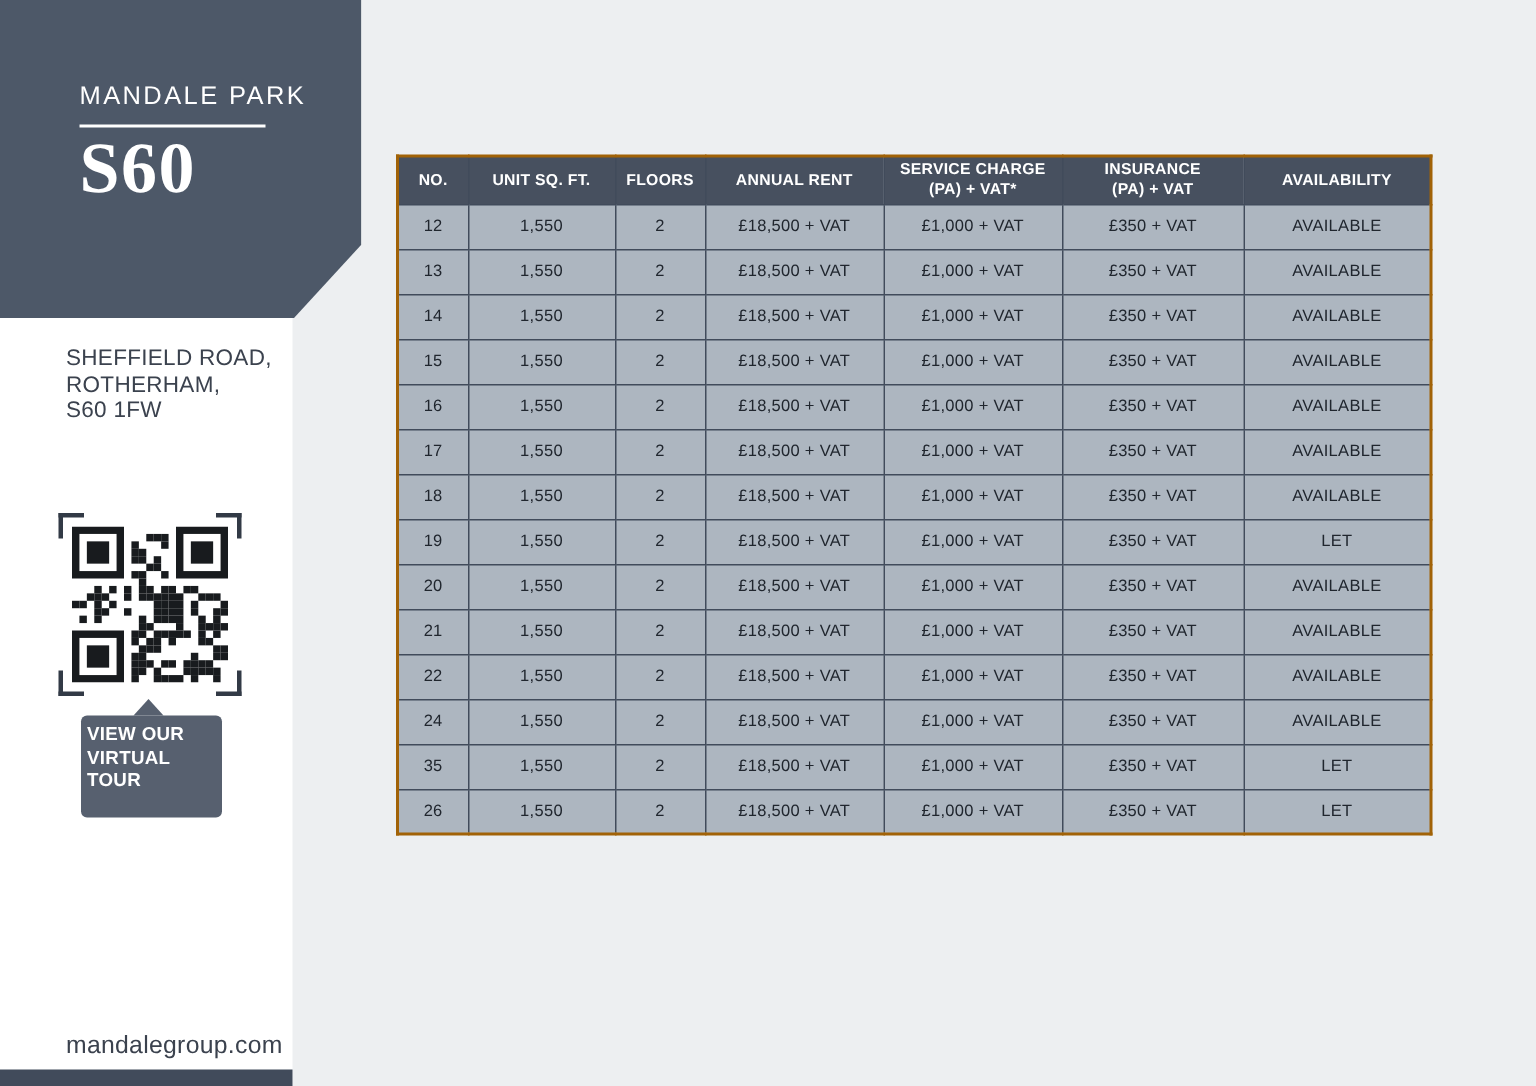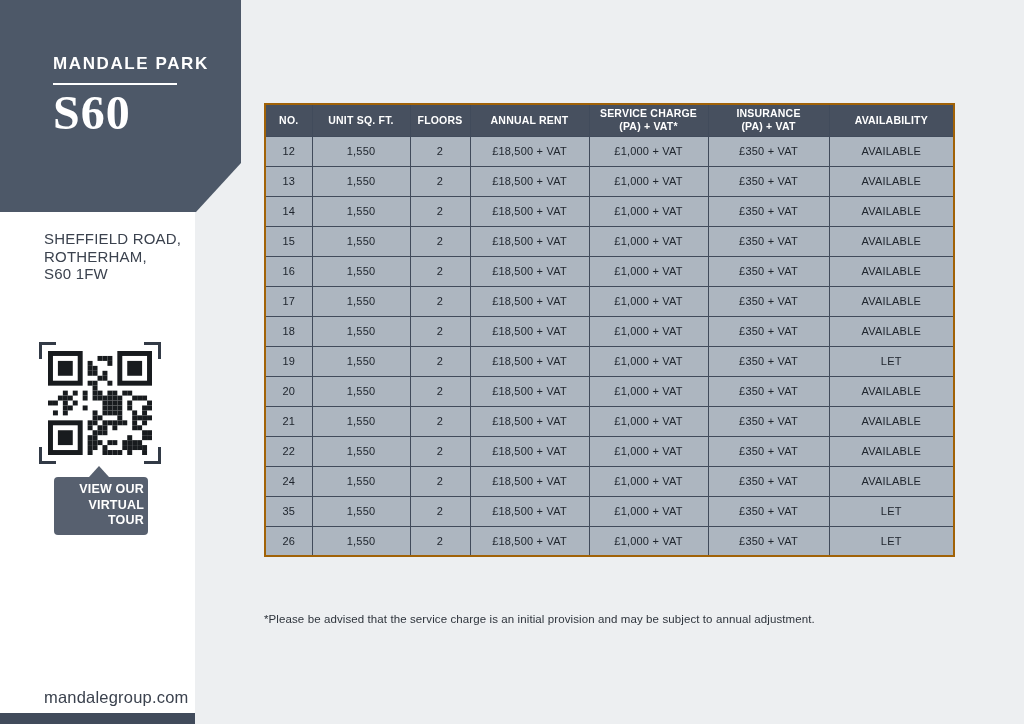--- a/index.html
+++ b/index.html
@@ -23,21 +23,21 @@
   
   .dark-block {
     position: absolute; left: 0; top: 0;
     width: 241px; height: 212px;
     background: #4d5868;
     clip-path: polygon(0 0, 241px 0, 241px 163px, 196px 212px, 0 212px);
   }
   .brand { position: absolute; left: 53px; top: 54px; width: 126px; }
   .park-name {
     color: #ffffff; font-size: 17px; letter-spacing: 1.6px;
-    font-weight: 700; white-space: nowrap;
+    font-weight: 400; white-space: nowrap;
   }
   .brand-rule {
     margin-top: 9px; width: 124px; height: 2px; background: #ffffff;
   }
   .site-code {
     margin-top: 4px;
     font-family: "Liberation Serif", serif;
     font-weight: bold; color: #ffffff;
     font-size: 48px; line-height: 1; letter-spacing: 1px;
   }
@@ -60,21 +60,21 @@
   
   .badge { position: absolute; left: 54px; top: 466px; width: 94px; }
   .badge-pointer {
     width: 0; height: 0; margin-left: 35px;
     border-left: 10px solid transparent;
     border-right: 10px solid transparent;
     border-bottom: 11px solid #57606f;
   }
   .badge-box {
     background: #57606f; border-radius: 4px;
-    padding: 5px 4px 6px 4px; text-align: right;
+    padding: 5px 4px 16px 4px; text-align: left;
     color: #ffffff; font-weight: bold; font-size: 12.5px; line-height: 15.5px;
     letter-spacing: 0.2px; white-space: pre-line;
   }
 
   .website {
     position: absolute; left: 44px; top: 688px;
     color: #3b424e; font-size: 16.5px; letter-spacing: 0.2px;
   }
   .bottom-bar {
     position: absolute; left: 0; top: 713px;
@@ -428,15 +428,14 @@
           <td>1,550</td>
           <td>2</td>
           <td>£18,500 + VAT</td>
           <td>£1,000 + VAT</td>
           <td>£350 + VAT</td>
           <td>LET</td>
         </tr>
       </tbody>
   </table>
 
-  <div class="footnote">*Please be advised that the service charge is an initial provision and may be subject to annual adjustment.</div>
 
 </div>
 
 </body></html>

